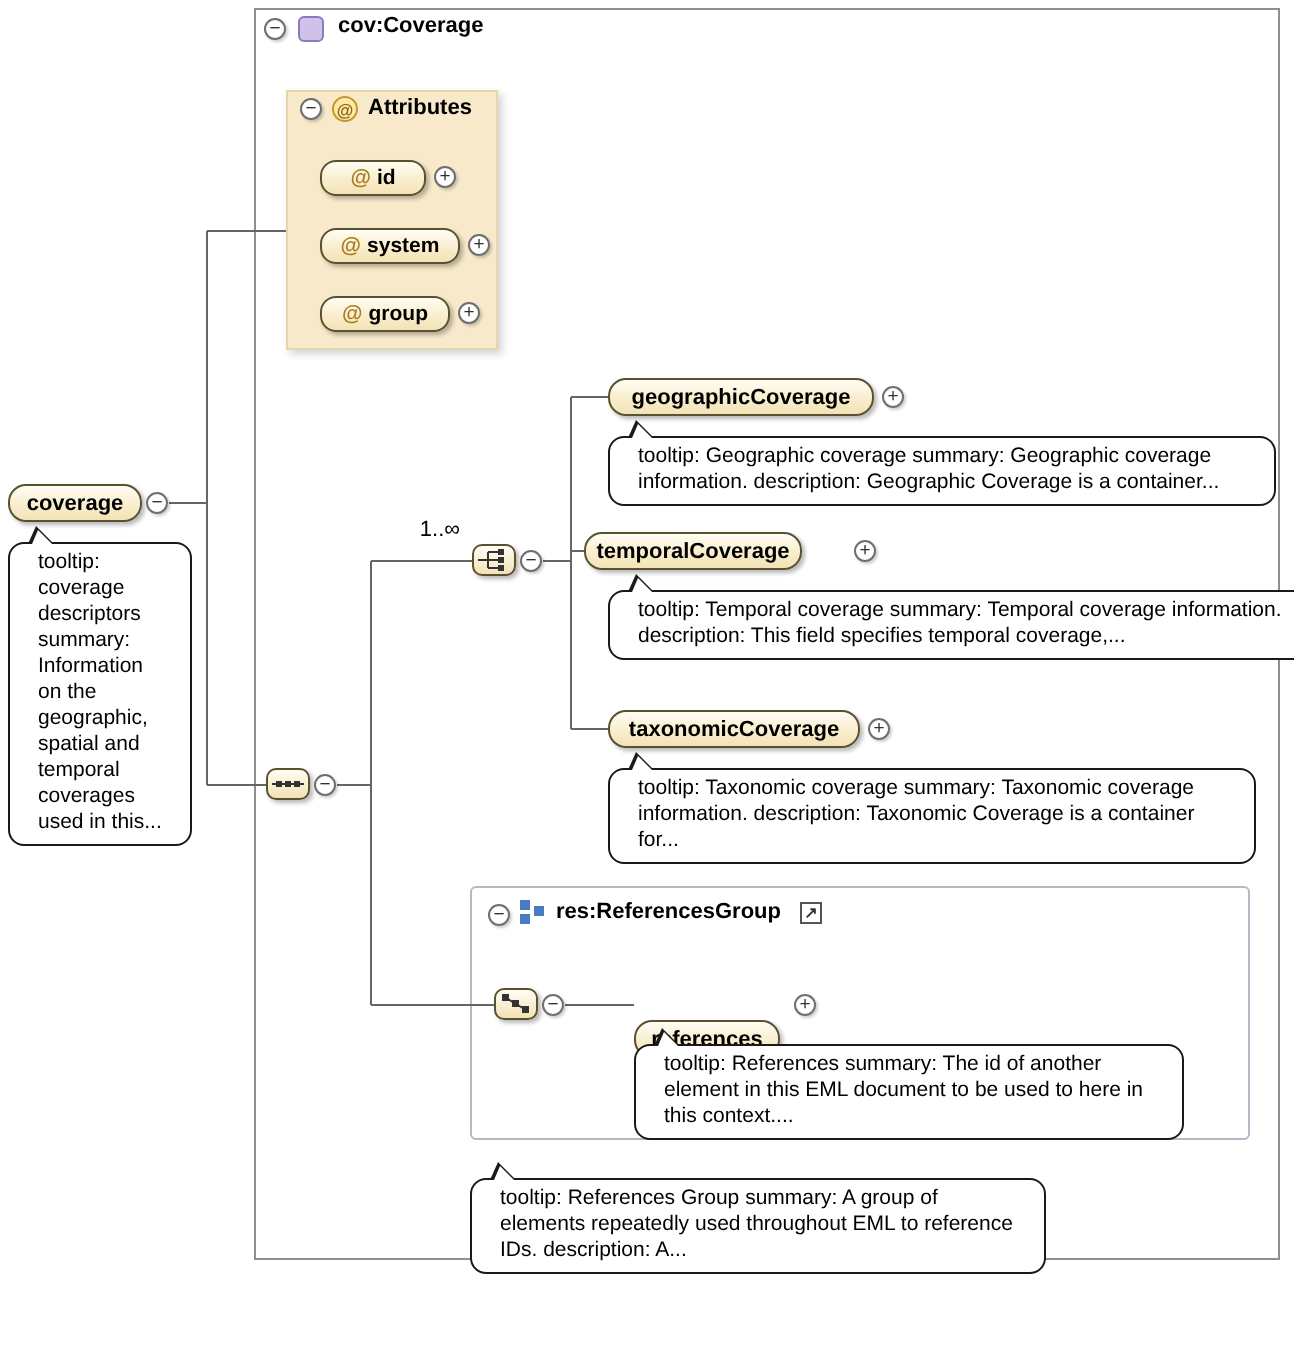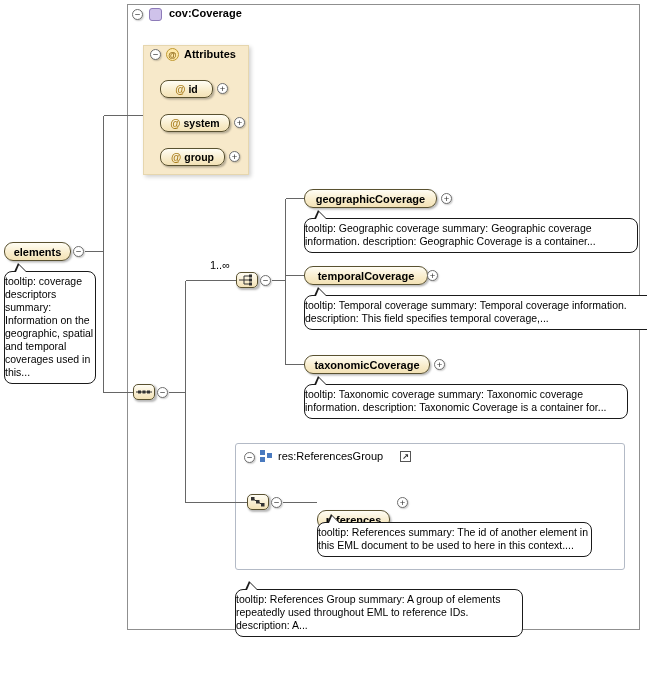--- a/index.html
+++ b/index.html
@@ -3,37 +3,37 @@
 <meta charset="utf-8">
 <style>
   * { margin:0; padding:0; box-sizing:border-box; }
   body { background:#fff; font-family:"Liberation Sans", sans-serif; color:#000; }
   .canvas { position:relative; width:647px; height:674px; background:#fff; overflow:hidden; font-size:11px; }
   .abs { position:absolute; }
   .wires { position:absolute; left:0; top:0; pointer-events:none; }
   .outer-box { border:1px solid #8f8f8f; background:#fff; }
   .group-box { border:1px solid #b3bac6; border-radius:3px; background:#fff; }
   .type-title { font-weight:bold; font-size:11px; white-space:nowrap; }
-  .group-title { font-weight:normal; font-size:11px; white-space:nowrap; }
+  .group-title { font-weight:bold; font-size:11px; white-space:nowrap; }
   .elem { background:linear-gradient(180deg,#fffdf4 0%,#f8ecca 60%,#f3e2b6 100%);
           border:1px solid #595130; border-radius:9px; display:flex; align-items:center;
           justify-content:center; font-weight:bold; font-size:11px; white-space:nowrap;
           box-shadow:1.5px 1.5px 2px rgba(0,0,0,.28); }
   .attr-elem { border-radius:8px; font-size:10.5px; }
   .circle { width:11px; height:11px; border-radius:50%; border:1px solid #6f6f6f; background:#fff;
             display:flex; align-items:center; justify-content:center; font-size:9.5px; line-height:9px;
             color:#333; box-shadow:1px 1px 1.5px rgba(0,0,0,.2); cursor:default; }
   .compositor { width:22px; height:16px; border:1px solid #595130; border-radius:5px;
                 background:linear-gradient(180deg,#fffdf4,#f3e2b6); display:flex; align-items:center;
                 justify-content:center; box-shadow:1.5px 1.5px 2px rgba(0,0,0,.28); }
   .attr-box { background:#f7e9ca; border:1px solid #e6d6ae; box-shadow:2px 2px 4px rgba(0,0,0,.18); }
   .at { color:#a97d1c; font-weight:bold; margin-right:3px; }
   .at-icon { width:13px; height:13px; border-radius:50%; background:#ffe9a8; border:1px solid #c09932;
              color:#8a6414; display:flex; align-items:center; justify-content:center; font-size:8.5px; font-weight:bold; }
-  .tooltip { background:#fff; border:1px solid #1a1a1a; border-radius:8px; padding:3px 0 4px;
+  .tooltip { background:#fff; border:1px solid #1a1a1a; border-radius:8px; padding:3px 14px 4px;
              font-size:10.5px; line-height:13px; }
   .tooltip::before { content:""; position:absolute; top:-9px; left:var(--tail,9px); width:0; height:0;
                      border-left:4px solid transparent; border-right:9px solid transparent; border-bottom:9px solid #1a1a1a; }
   .tooltip::after { content:""; position:absolute; top:-7px; left:calc(var(--tail,9px) + 2px); width:0; height:0;
                     border-left:3px solid transparent; border-right:7px solid transparent; border-bottom:7px solid #fff; }
   .cardinality { font-size:11px; white-space:nowrap; }
   .purple-icon { width:13px; height:13px; border-radius:3px; background:#cfc2ea; border:1px solid #8d7bb8; }
   .blue-icon { position:absolute; width:13px; height:13px; }
   .blue-icon i { position:absolute; width:5px; height:5px; background:#4a7abf; }
   .link-icon { width:11px; height:11px; border:1px solid #555; background:#fff; display:flex;
@@ -86,21 +86,21 @@
     <span>system</span>
   </div>
   <div class="circle abs" style="left:234px;top:117px">+</div>
 
   <div class="elem attr-elem abs" style="left:160px;top:148px;width:65px;height:18px">
     <span class="at">@</span>
     <span>group</span>
   </div>
   <div class="circle abs" style="left:229px;top:151px">+</div>
 
-  <div class="elem abs" style="left:4px;top:242px;width:67px;height:19px">elements</div>
+  <div class="elem abs" style="left:4px;top:242px;width:67px;height:19px">coverage</div>
   <div class="circle abs" style="left:73px;top:246px">−</div>
   <div class="tooltip abs" style="left:4px;top:271px;width:92px">tooltip: coverage descriptors summary: Information on the geographic, spatial and temporal coverages used in this...</div>
 
   <div class="compositor abs" style="left:133px;top:384px">
     <svg width="16" height="8" viewBox="0 0 16 8">
       <line x1="0" y1="4" x2="16" y2="4" stroke="#333" stroke-width="1"></line>
       <rect x="2" y="2.5" width="3" height="3" fill="#333"></rect>
       <rect x="6.5" y="2.5" width="3" height="3" fill="#333"></rect>
       <rect x="11" y="2.5" width="3" height="3" fill="#333"></rect>
     </svg>
@@ -119,21 +119,21 @@
       <rect x="10" y="4.5" width="3" height="3" fill="#333"></rect>
       <rect x="10" y="8.5" width="3" height="3" fill="#333"></rect>
     </svg>
   </div>
   <div class="circle abs" style="left:260px;top:275px">−</div>
 
   <div class="elem abs" style="left:304px;top:189px;width:133px;height:19px">geographicCoverage</div>
   <div class="circle abs" style="left:441px;top:193px">+</div>
   <div class="tooltip abs" style="left:304px;top:218px;width:334px">tooltip: Geographic coverage summary: Geographic coverage information. description: Geographic Coverage is a container...</div>
 
-  <div class="elem abs" style="left:304px;top:266px;width:124px;height:19px">temporalCoverage</div>
+  <div class="elem abs" style="left:292px;top:266px;width:109px;height:19px">temporalCoverage</div>
   <div class="circle abs" style="left:427px;top:270px">+</div>
   <div class="tooltip abs" style="left:304px;top:295px;width:369px">tooltip: Temporal coverage summary: Temporal coverage information. description: This field specifies temporal coverage,...</div>
 
   <div class="elem abs" style="left:304px;top:355px;width:126px;height:19px">taxonomicCoverage</div>
   <div class="circle abs" style="left:434px;top:359px">+</div>
   <div class="tooltip abs" style="left:304px;top:384px;width:324px">tooltip: Taxonomic coverage summary: Taxonomic coverage information. description: Taxonomic Coverage is a container for...</div>
 
   <div class="circle abs" style="left:244px;top:452px">−</div>
   <div class="blue-icon abs" style="left:260px;top:450px">
     <i style="left:0;top:0"></i>

